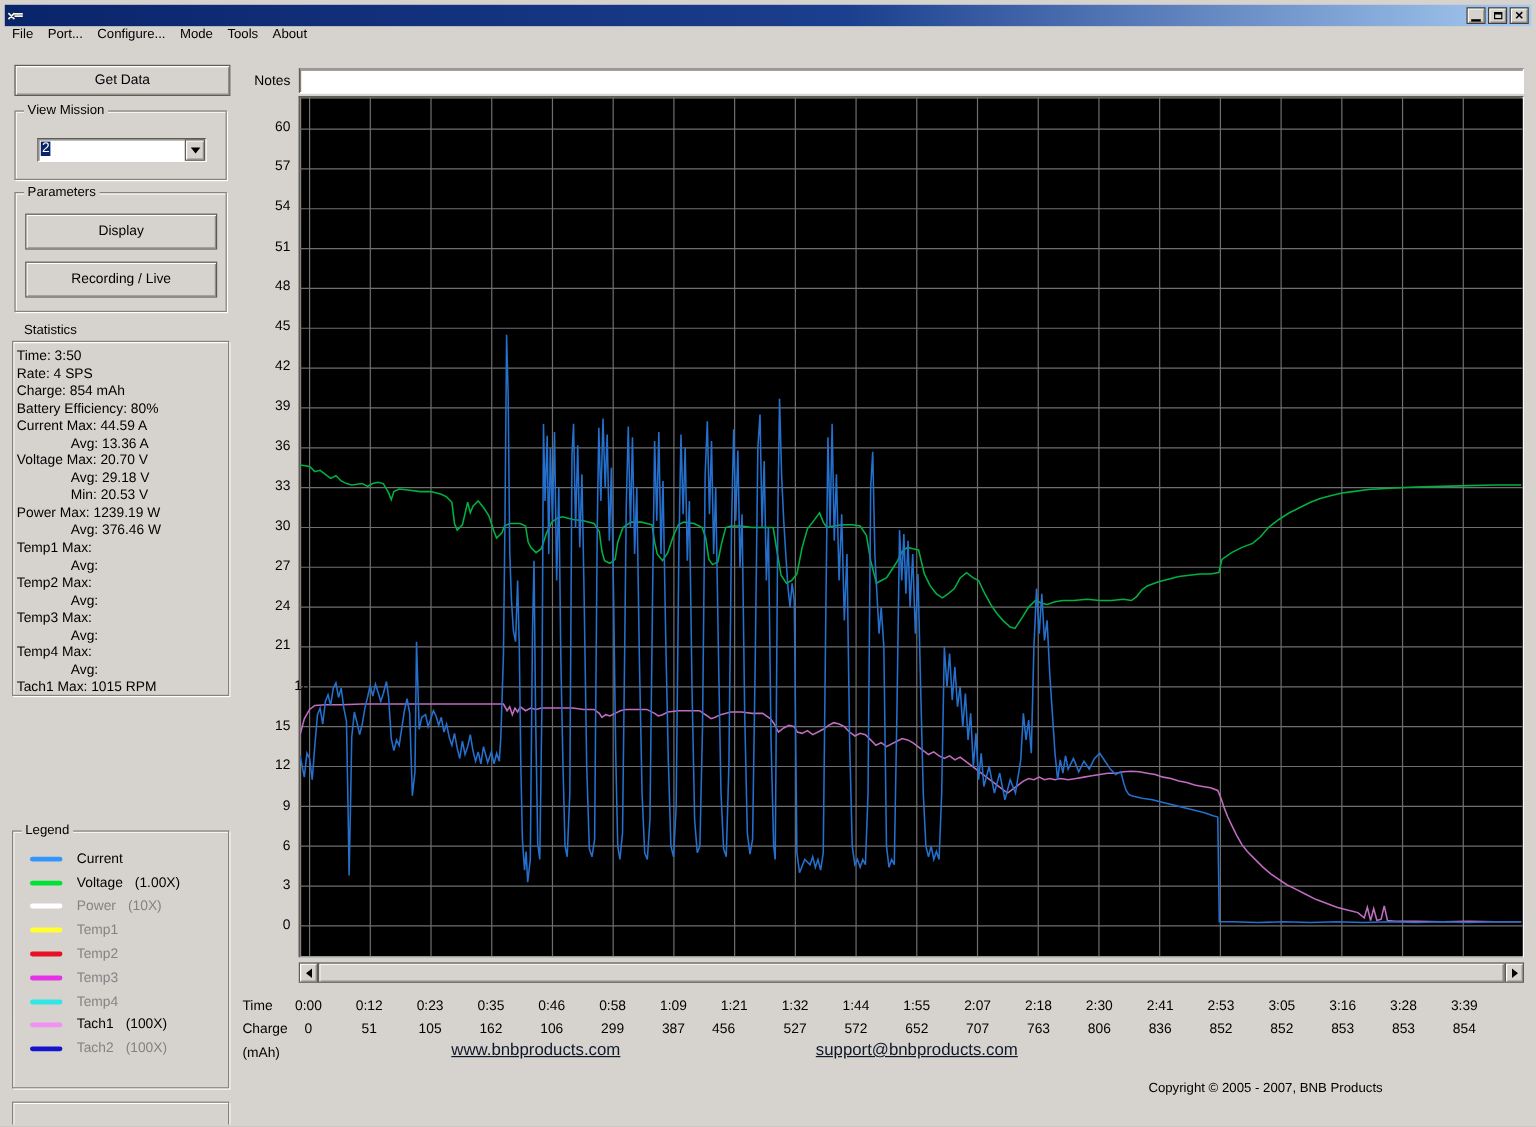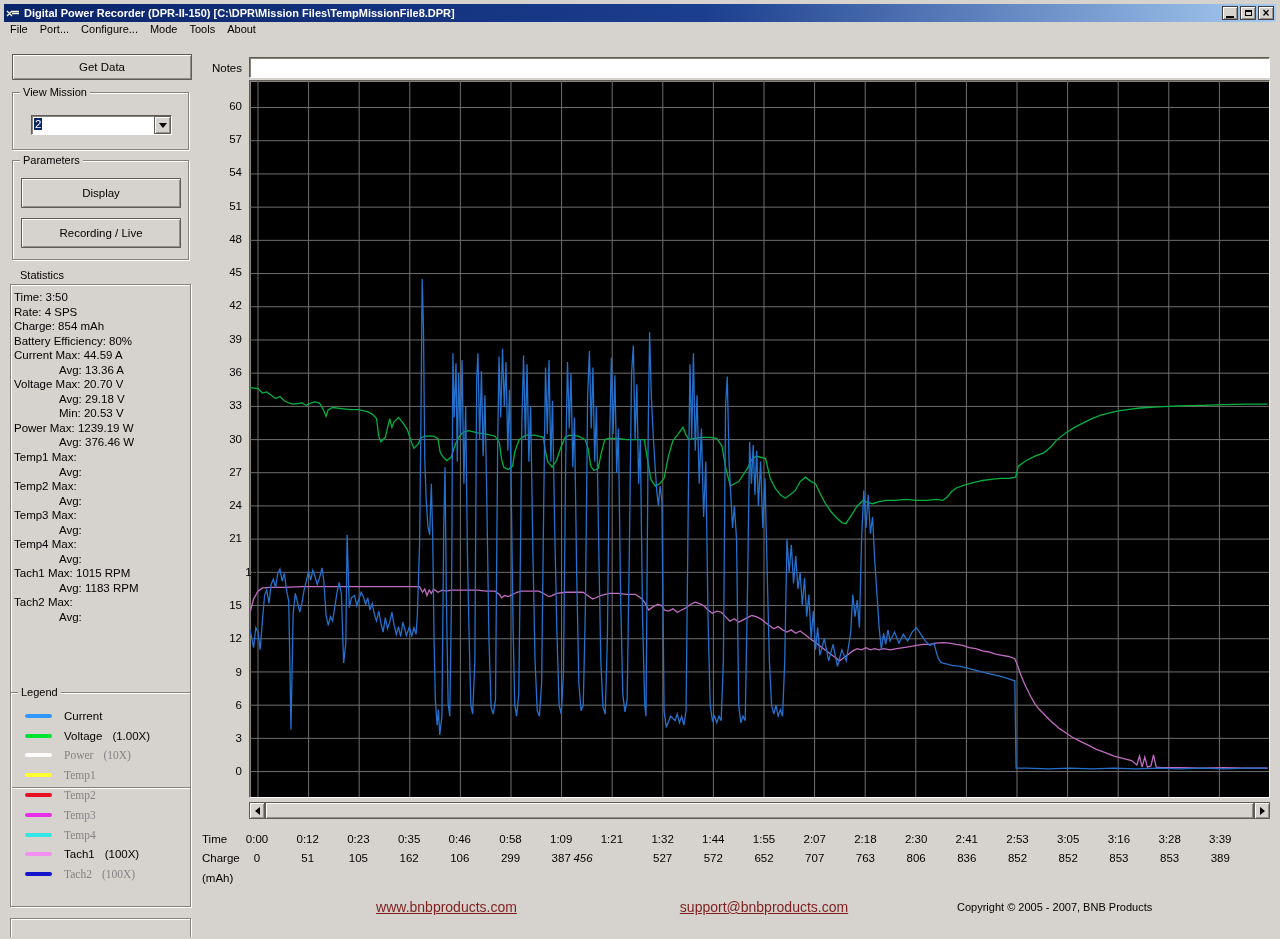--- a/index.html
+++ b/index.html
@@ -49,66 +49,65 @@
   #get-data{position:absolute;left:10px;top:52px;width:180px;height:26px;}
   #vm-group{left:10px;top:90px;width:177px;height:58px;}
   .combo{position:absolute;left:18px;top:22px;width:141px;height:20px;background:#fff;display:flex;}
   .combo-value{flex:1;font-size:11.5px;padding:2px 1px 0 2px;}
   .combo-value .sel{background:#0a246a;color:#fff;padding:0 1px;}
   .combo-btn{width:17px;height:100%;font-size:8px;}
   #param-group{left:10px;top:158px;width:177px;height:100px;}
   #btn-display{position:absolute;left:8px;top:17px;width:160px;height:30px;}
   #btn-recording{position:absolute;left:8px;top:57px;width:160px;height:30px;}
   #stats-label{position:absolute;left:18px;top:267px;font-size:11px;}
-  #stats-panel{position:absolute;left:8px;top:282px;width:181px;height:504px;padding:5px 0 0 3px;box-sizing:border-box;overflow:hidden;}
+  #stats-panel{position:absolute;left:8px;top:282px;width:181px;height:296px;padding:5px 0 0 3px;box-sizing:border-box;overflow:hidden;}
   .stat-line{font-size:11.5px;line-height:14.55px;white-space:nowrap;}
   .stat-line.indent{padding-left:45px;}
   #legend-group{left:8px;top:690px;width:181px;height:215px;}
   #legend-items{position:absolute;left:0;top:13px;right:0;}
   .legend-item{height:19.8px;display:flex;align-items:center;font-size:11.5px;}
   .legend-swatch{width:27px;height:4px;border-radius:2px;margin:0 12px 0 14px;flex:none;}
   .legend-item .scale{margin-left:10px;}
-  .legend-item.disabled{color:#848284;font-family:Liberation Serif, serif;}
+  .legend-item.disabled{color:#848284;}
   #bottom-panel{left:8px;top:916px;width:181px;height:40px;}
   
   #notes-label{position:absolute;left:190px;top:60px;width:50px;text-align:right;font-size:11.5px;}
   #notes-input{position:absolute;left:247px;top:55px;width:1021px;height:21px;background:#fff;
     font-size:12px;padding:2px 4px;outline:none;}
   #chart{position:absolute;left:247px;top:78px;width:1021px;height:718px;background:#000;}
   #chart svg{position:absolute;left:0;top:0;width:100%;height:100%;}
   .y-tick{position:absolute;left:190px;width:50px;text-align:right;font-size:11.5px;height:13px;}
   
   #hscroll{position:absolute;left:247px;top:800px;width:1021px;height:17px;background:#d6d3ce;}
   .scroll-arrow{position:absolute;top:0;width:16px;height:17px;font-size:7px;}
   #scroll-left{left:0;}
   #scroll-right{right:0;}
   #scroll-thumb{position:absolute;left:16px;right:16px;top:0;height:17px;}
   
   .axis-caption{position:absolute;left:200px;font-size:11.5px;}
   .x-tick{position:absolute;width:52px;text-align:center;font-size:11.5px;white-space:nowrap;}
   
-  .footer-link{position:absolute;top:897px;font-size:14px;color:#7f1d1d;text-decoration:underline;text-align:center;}
+  .footer-link{position:absolute;top:864px;font-size:14px;color:#0f172a;text-decoration:underline;text-align:center;}
   #link-www{left:352px;width:185px;}
   #link-support{left:653px;width:218px;}
   #copyright{position:absolute;left:955px;top:899px;font-size:11px;}
   .tri{width:0;height:0;display:inline-block;}
   .tri-left{border-top:4px solid transparent;border-bottom:4px solid transparent;border-right:5px solid #000;}
   .tri-right{border-top:4px solid transparent;border-bottom:4px solid transparent;border-left:5px solid #000;}
   .tri-down{border-left:4px solid transparent;border-right:4px solid transparent;border-top:5px solid #000;}
 </style>
 </head>
 <body>
 
 <div class="titlebar">
   <span style="display:inline-flex;">
     <svg width="14" height="12" viewBox="0 0 14 12">
         <path d="M1 9 L6 4 M1 4 L6 9 M6 6.5 L13 6.5 M6 4.5 L13 4.5" stroke="#f5f5dc" stroke-width="1.4" fill="none"></path>
       </svg>
   </span>
-  <span class="title-text">Digital Power Recorder (DPR-II-150) [C:\DPR\Mission Files\TempMissionFile8.DPR]</span>
   <div class="win-buttons">
     <div class="winbtn">
         <span class="g-min"></span>
       </div>
     <div class="winbtn">
         <span class="g-restore"></span>
       </div>
     <div class="winbtn">
         <span class="g-close">×</span>
       </div>
@@ -316,21 +315,21 @@
     <div class="x-tick" style="left: 330.4px; top: 850px;">105</div>
     <div class="x-tick" style="left: 381.1px; top: 831px;">0:35</div>
     <div class="x-tick" style="left: 381.1px; top: 850px;">162</div>
     <div class="x-tick" style="left: 431.8px; top: 831px;">0:46</div>
     <div class="x-tick" style="left: 431.8px; top: 850px;">106</div>
     <div class="x-tick" style="left: 482.5px; top: 831px;">0:58</div>
     <div class="x-tick" style="left: 482.5px; top: 850px;">299</div>
     <div class="x-tick" style="left: 533.2px; top: 831px;">1:09</div>
     <div class="x-tick" style="left: 533.2px; top: 850px;">387</div>
     <div class="x-tick" style="left: 583.9px; top: 831px;">1:21</div>
-    <div class="x-tick" style="left: 555px; top: 850px; font-style: italic;">456</div>
+    <div class="x-tick" style="left: 575px; top: 850px;">456</div>
     <div class="x-tick" style="left: 634.6px; top: 831px;">1:32</div>
     <div class="x-tick" style="left: 634.6px; top: 850px;">527</div>
     <div class="x-tick" style="left: 685.3px; top: 831px;">1:44</div>
     <div class="x-tick" style="left: 685.3px; top: 850px;">572</div>
     <div class="x-tick" style="left: 736px; top: 831px;">1:55</div>
     <div class="x-tick" style="left: 736px; top: 850px;">652</div>
     <div class="x-tick" style="left: 786.7px; top: 831px;">2:07</div>
     <div class="x-tick" style="left: 786.7px; top: 850px;">707</div>
     <div class="x-tick" style="left: 837.4px; top: 831px;">2:18</div>
     <div class="x-tick" style="left: 837.4px; top: 850px;">763</div>
@@ -340,18 +339,18 @@
     <div class="x-tick" style="left: 938.8px; top: 850px;">836</div>
     <div class="x-tick" style="left: 989.5px; top: 831px;">2:53</div>
     <div class="x-tick" style="left: 989.5px; top: 850px;">852</div>
     <div class="x-tick" style="left: 1040.2px; top: 831px;">3:05</div>
     <div class="x-tick" style="left: 1040.2px; top: 850px;">852</div>
     <div class="x-tick" style="left: 1090.9px; top: 831px;">3:16</div>
     <div class="x-tick" style="left: 1090.9px; top: 850px;">853</div>
     <div class="x-tick" style="left: 1141.6px; top: 831px;">3:28</div>
     <div class="x-tick" style="left: 1141.6px; top: 850px;">853</div>
     <div class="x-tick" style="left: 1192.3px; top: 831px;">3:39</div>
-    <div class="x-tick" style="left: 1192.3px; top: 850px;">389</div>
+    <div class="x-tick" style="left: 1192.3px; top: 850px;">854</div>
   </div>
 
 <a class="footer-link" id="link-www" href="#">www.bnbproducts.com</a>
 <a class="footer-link" id="link-support" href="#">support@bnbproducts.com</a>
 <div id="copyright">Copyright © 2005 - 2007, BNB Products</div>
 
 </body></html>

